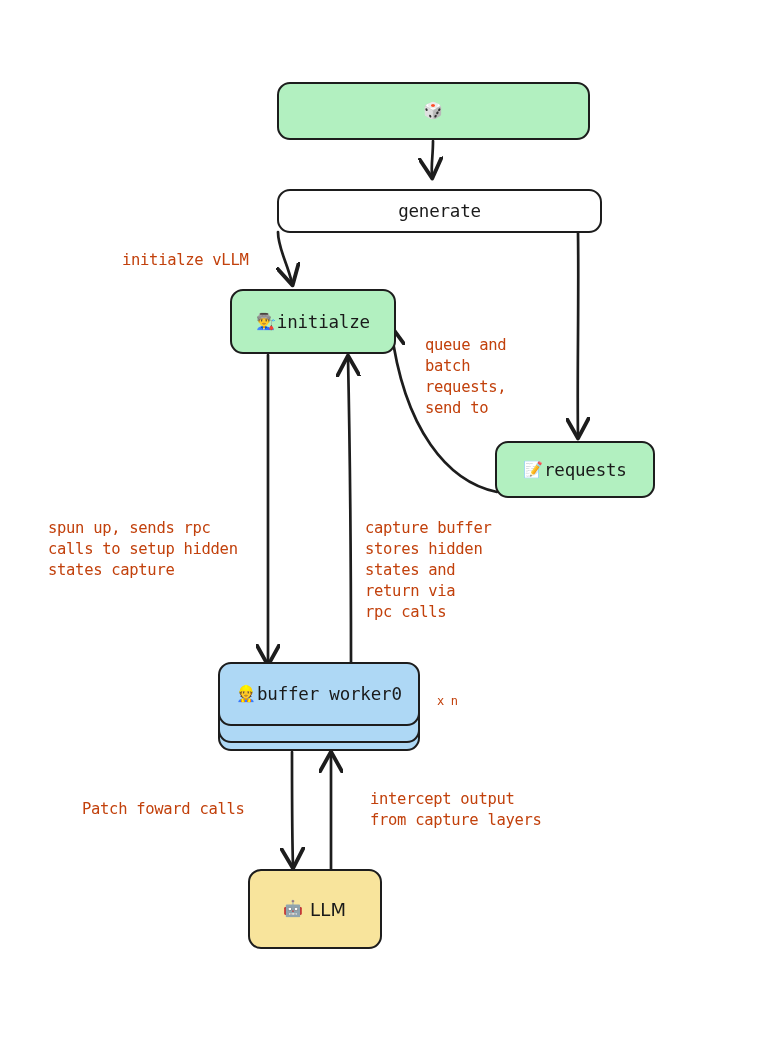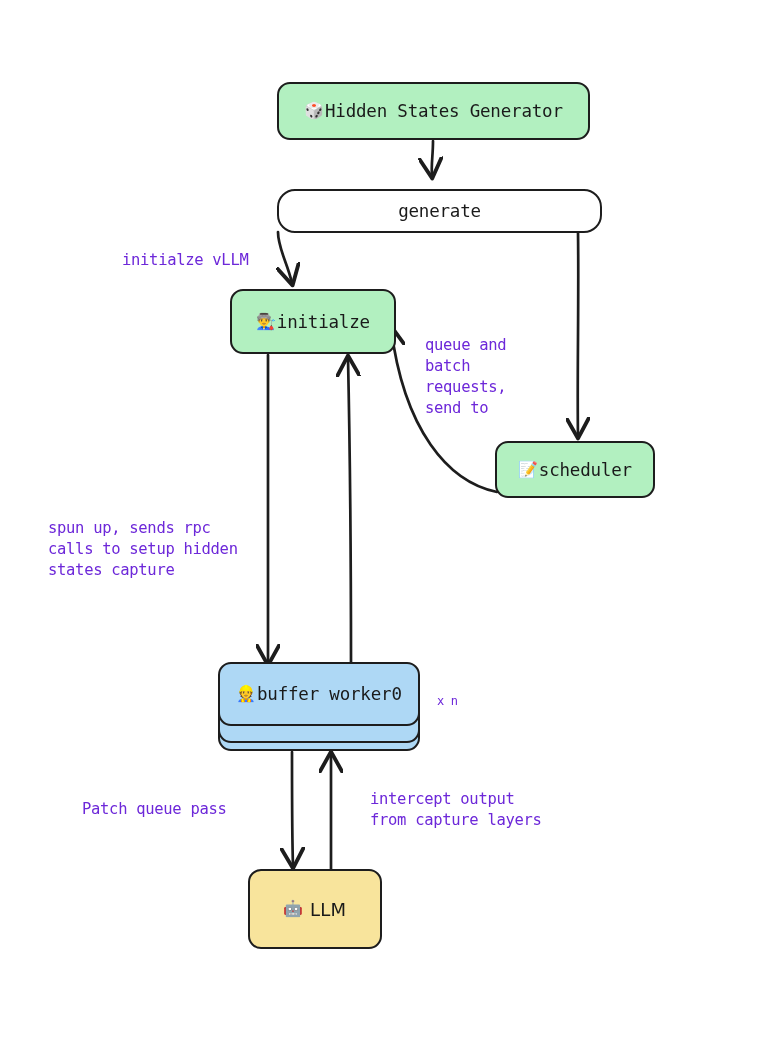--- a/index.html
+++ b/index.html
@@ -67,21 +67,21 @@
     border-radius: 13px;
     background: #aed8f5;
     z-index: 1;
   }
 
   .edge-label {
     position: absolute;
     font-family: "DejaVu Sans Mono", "Liberation Mono", monospace;
     font-size: 15.5px;
     line-height: 21px;
-    color: #6d28d9;
+    color: #c2410c;
     white-space: pre;
     letter-spacing: -0.3px;
     z-index: 4;
   }
   .sans-node {
     font-family: "DejaVu Sans", "Liberation Sans", sans-serif;
     font-size: 18px;
     letter-spacing: 0.2px;
   }
   .sans-node .node-emoji { margin-right: 6px; }
@@ -113,35 +113,34 @@
       <path d="M 351 664 C 351 560 350 450 348 358" marker-end="url(#ah)"></path>
 
       <path d="M 292 752 C 292 800 292 836 293 866" marker-end="url(#ah)"></path>
 
       <path d="M 331 870 C 331 822 331 792 331 754" marker-end="url(#ah)"></path>
     </g>
   </svg>
 
   <div class="node node-green" style="left:277px; top:82px; width:313px; height:58px;">
     <span class="node-emoji">🎲</span>
-      <span class="node-text">Hidden States Generator</span>
   </div>
 
-  <div class="node node-white" style="left:277px; top:189px; width:325px; height:44px;border-radius:18px;">
+  <div class="node node-white" style="left:277px; top:189px; width:325px; height:44px;">
     <span class="node-text">generate</span>
   </div>
 
   <div class="node node-green" style="left:230px; top:289px; width:166px; height:65px;">
     <span class="node-emoji">👨‍🏭</span>
       <span class="node-text">initialze</span>
   </div>
 
   <div class="node node-green" style="left:495px; top:441px; width:160px; height:57px;">
     <span class="node-emoji">📝</span>
-      <span class="node-text">scheduler</span>
+      <span class="node-text">requests</span>
   </div>
 
   <div class="stack-plate" style="left:218px; top:679px; width:202px; height:72px;"></div>
   <div class="stack-plate" style="left:218px; top:671px; width:202px; height:72px; z-index:2;"></div>
   <div class="node node-blue" style="left:218px; top:662px; width:202px; height:64px;">
     <span class="node-emoji">👷</span>
       <span class="node-text">buffer worker0</span>
   </div>
 
   <div class="node node-yellow sans-node" style="left:248px; top:869px; width:134px; height:80px;">
@@ -154,21 +153,26 @@
 
   <div class="edge-label" style="left:425px; top:335px;">queue and
 batch
 requests,
 send to</div>
 
   <div class="edge-label" style="left:48px; top:518px;">spun up, sends rpc
 calls to setup hidden
 states capture</div>
 
+  <div class="edge-label" style="left:365px; top:518px;">capture buffer
+stores hidden
+states and
+return via
+rpc calls</div>
 
-  <div class="edge-label" style="left:82px; top:799px;">Patch queue pass</div>
+  <div class="edge-label" style="left:82px; top:799px;">Patch foward calls</div>
 
   <div class="edge-label" style="left:370px; top:789px;">intercept output
 from capture layers</div>
 
   <div class="edge-label" style="left:437px; top:691px; font-size:12px;">x n</div>
 
 </div>
 
 </body></html>

